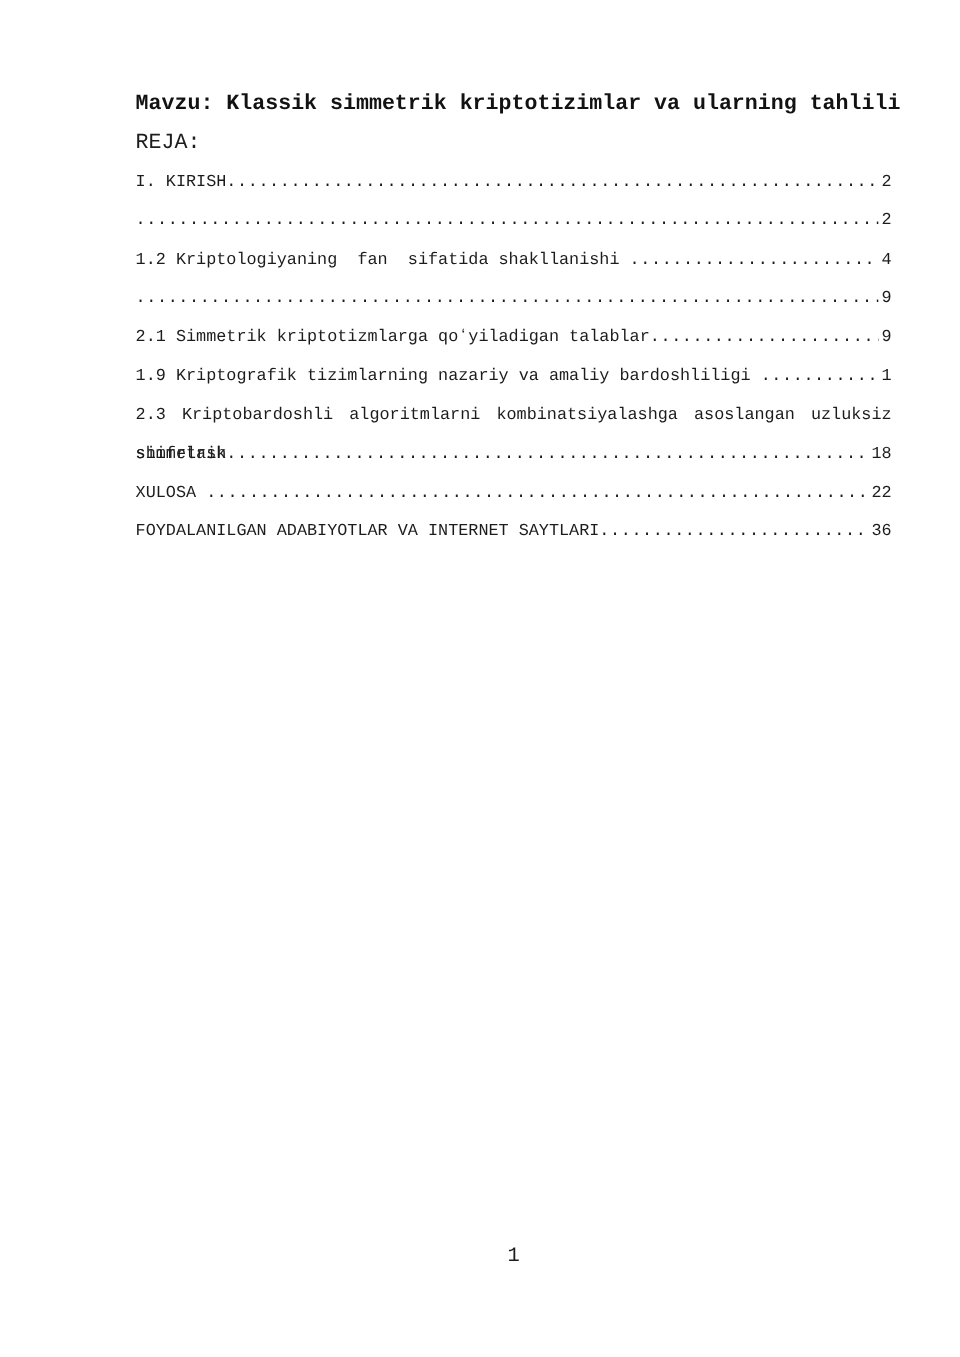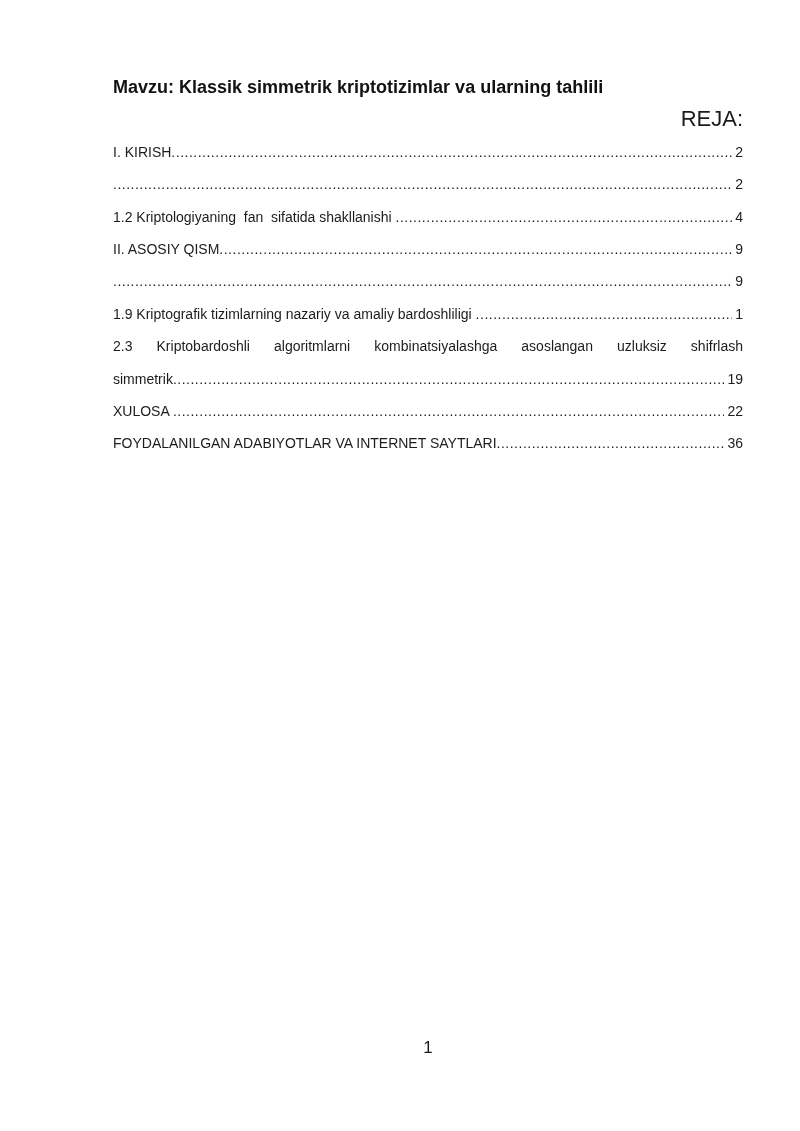--- a/index.html
+++ b/index.html
@@ -5,43 +5,43 @@
   html, body {
     margin: 0;
     padding: 0;
     background: #ffffff;
   }
   .page {
     position: relative;
     width: 800px;
     height: 1131px;
     background: #ffffff;
-    font-family: Liberation Sans, sans-serif;
+    font-family: Liberation Mono, monospace;
     color: #1c1c1c;
     overflow: hidden;
   }
   .content {
     position: absolute;
     left: 113px;
     top: 71px;
     width: 630px;
   }
   .doc-title {
     font-size: 18px;
     font-weight: bold;
     line-height: 32.4px;
     height: 32.4px;
     white-space: nowrap;
     color: #121212;
   }
   .reja-heading {
-    font-size: 22px;
+    font-size: 18px;
     line-height: 32.4px;
     height: 32.4px;
-    text-align: right;
+    text-align: left;
   }
   .toc {
     font-size: 14px;
   }
   .toc-row {
     display: flex;
     align-items: baseline;
     height: 32.4px;
     line-height: 32.4px;
   }
@@ -103,44 +103,44 @@
         <span class="toc-pagenum">2</span>
       </div>
 
       <div class="toc-row">
         <span class="toc-text">1.2 Kriptologiyaning  fan  sifatida shakllanishi </span>
         <span class="toc-leader"></span>
         <span class="toc-pagenum">4</span>
       </div>
 
       <div class="toc-row">
-        <span class="toc-text">II. ASOSIY QISM</span>
         <span class="toc-leader"></span>
         <span class="toc-pagenum">9</span>
       </div>
 
       <div class="toc-row">
+        <span class="toc-text">2.1 Simmetrik kriptotizmlarga qoʻyiladigan talablar</span>
         <span class="toc-leader"></span>
         <span class="toc-pagenum">9</span>
       </div>
 
       <div class="toc-row">
         <span class="toc-text">1.9 Kriptografik tizimlarning nazariy va amaliy bardoshliligi </span>
         <span class="toc-leader"></span>
         <span class="toc-pagenum">1</span>
       </div>
 
       <div class="toc-row wrap-line">
         <span class="toc-text">2.3 Kriptobardoshli algoritmlarni kombinatsiyalashga asoslangan uzluksiz shifrlash</span>
       </div>
 
       <div class="toc-row">
         <span class="toc-text">simmetrik</span>
         <span class="toc-leader"></span>
-        <span class="toc-pagenum">19</span>
+        <span class="toc-pagenum">18</span>
       </div>
 
       <div class="toc-row">
         <span class="toc-text">XULOSA </span>
         <span class="toc-leader"></span>
         <span class="toc-pagenum">22</span>
       </div>
 
       <div class="toc-row">
         <span class="toc-text">FOYDALANILGAN ADABIYOTLAR VA INTERNET SAYTLARI</span>

